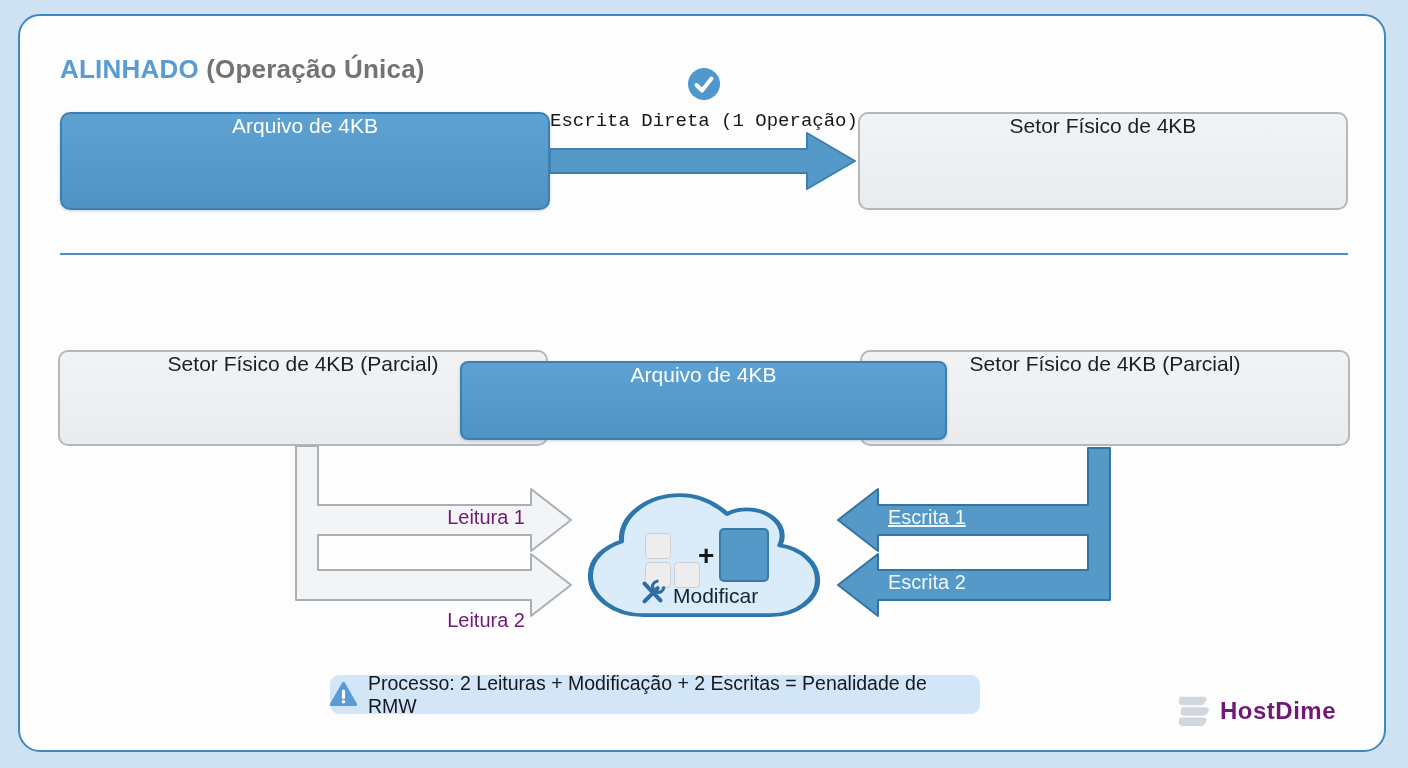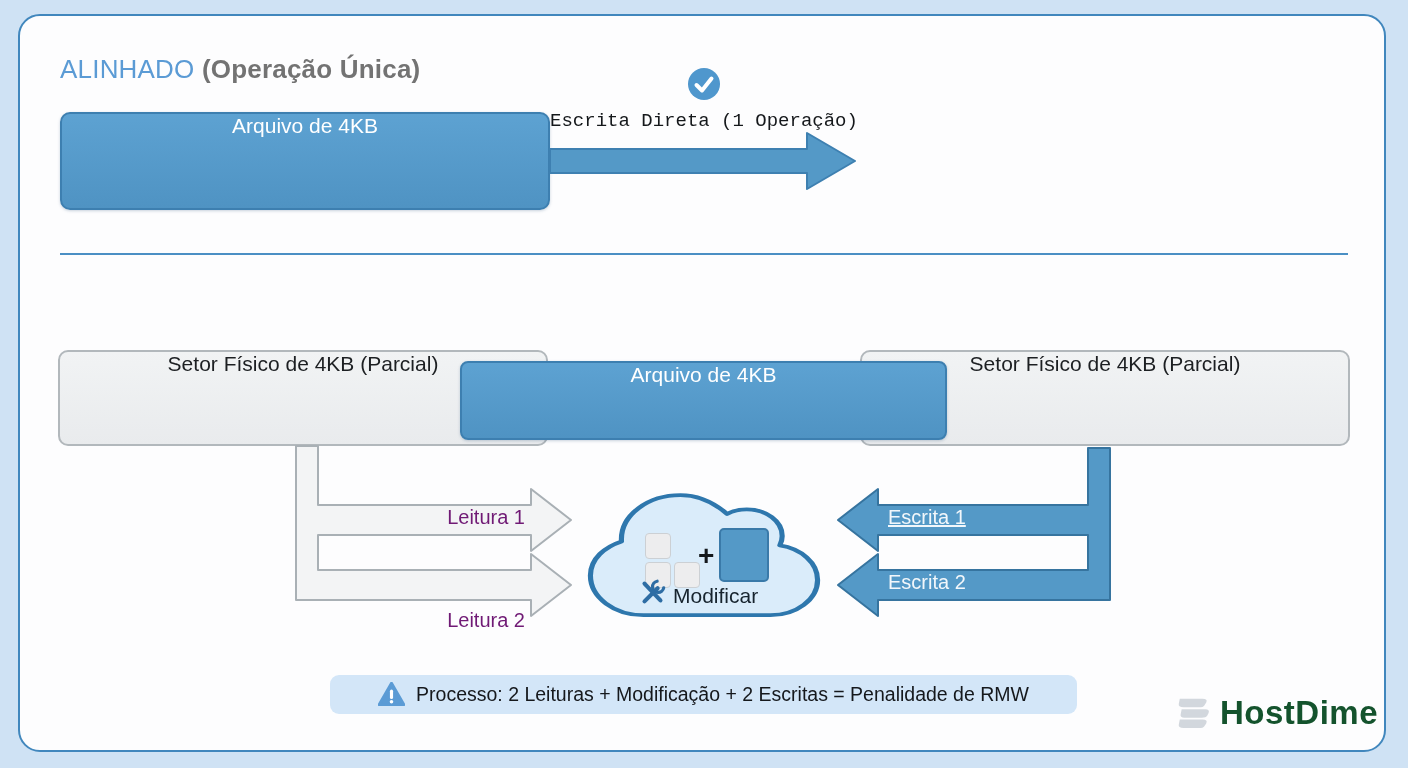--- a/index.html
+++ b/index.html
@@ -8,21 +8,21 @@
     font-family:"Liberation Sans","DejaVu Sans",sans-serif;
     -webkit-font-smoothing:antialiased;
   }
   #canvas{position:relative;width:1408px;height:768px;background:#cfe2f4;overflow:hidden;}
   .panel{
     position:absolute;left:18px;top:14px;width:1368px;height:738px;
     background:#fdfdfe;border:2.5px solid #4187bd;border-radius:22px;box-sizing:border-box;
   }
   .abs{position:absolute;}
   .heading{font-size:26px;letter-spacing:.2px;white-space:nowrap;}
-  .heading .hl{color:#5b9bd5;font-weight:400;}
+  .heading .hl{color:#5b9bd5;font-weight:700;}
   .heading .rest{color:#737373;font-weight:700;}
   .box{
     box-sizing:border-box;border-radius:10px;display:flex;align-items:flex-start;justify-content:center;
     font-size:21px;text-align:center;
   }
   .box-blue{
     background:linear-gradient(180deg,#5da2d2 0%,#4f93c3 100%);
     border:2px solid #3d7fb0;color:#fff;
     box-shadow:0 1px 3px rgba(40,80,120,.25);
   }
@@ -37,21 +37,21 @@
   .flow-label.light{color:#f2f7fb;}
   .cloud-square{box-sizing:border-box;background:#ededee;border:1.5px solid #ccd0d4;border-radius:4px;}
   .plus-sign{font-size:28px;font-weight:600;color:#14181c;}
   .modify-label{font-size:21px;color:#17242e;}
   .caption{font-size:21px;color:#101418;text-align:center;}
   .note{
     box-sizing:border-box;background:#d3e6f8;border-radius:9px;
     display:flex;align-items:center;justify-content:center;gap:11px;
     font-size:19.5px;color:#15181c;
   }
-  .watermark{display:flex;align-items:center;gap:8px;color:#14532d;font-weight:700;font-size:33px;letter-spacing:.5px;}
+  .watermark{display:flex;align-items:center;gap:8px;color:#701a75;font-weight:700;font-size:24px;letter-spacing:.5px;}
 </style>
 </head>
 <body>
 
 <div id="canvas">
 
   <div class="panel"></div>
 
   <div class="abs heading" style="left:60px;top:54px;">
     <span class="hl">ALINHADO</span><span class="rest"> (Operação Única)</span>
@@ -65,20 +65,23 @@
     <circle cx="17" cy="17" r="16" fill="#4f97cd"></circle>
     <polyline points="9.5,18 15,23.5 24.5,11.5" fill="none" stroke="#ffffff" stroke-width="4" stroke-linecap="round" stroke-linejoin="round"></polyline>
   </svg>
 
   <div class="abs arrow-label" style="left:545px;top:110px;width:318px;">Escrita Direta (1 Operação)</div>
 
   <svg class="abs" style="left:548px;top:130px;" width="312" height="62" viewBox="0 0 312 62">
     <polygon points="2,19 259,19 259,3 307,31 259,59 259,43 2,43" fill="#5499c7" stroke="#3e80b1" stroke-width="2" stroke-linejoin="round"></polygon>
   </svg>
 
+  <div class="abs box box-gray" style="left:858px;top:112px;width:490px;height:98px;">
+    <span>Setor Físico de 4KB</span>
+  </div>
 
   <div class="abs divider" style="left:60px;top:253px;width:1288px;"></div>
 
 
   <div class="abs box box-gray" style="left:58px;top:350px;width:490px;height:96px;">
     <span>Setor Físico de 4KB (Parcial)</span>
   </div>
 
   <div class="abs box box-gray" style="left:860px;top:350px;width:490px;height:96px;">
     <span>Setor Físico de 4KB (Parcial)</span>
@@ -112,21 +115,21 @@
   <div class="abs" style="left:719px;top:528px;width:50px;height:54px;z-index:4;box-sizing:border-box;background:#5499c7;border:2px solid #3a7aa9;border-radius:5px;"></div>
 
   <svg class="abs" style="left:637px;top:577px;z-index:4;" width="30" height="30" viewBox="0 0 32 32">
     <path d="M21.5,4.5 A 6,6 0 1 0 28.5,11.5" fill="none" stroke="#2e6da4" stroke-width="3.4" stroke-linecap="round"></path>
     <line x1="8" y1="26" x2="22" y2="12" stroke="#2e6da4" stroke-width="4.4" stroke-linecap="round"></line>
     <line x1="8" y1="7" x2="25" y2="25" stroke="#2e6da4" stroke-width="4.4" stroke-linecap="round"></line>
   </svg>
   <div class="abs modify-label" style="left:673px;top:584px;z-index:4;">Modificar</div>
 
 
-  <div class="abs note" style="left:330px;top:675px;width:747px;height:39px;">
+  <div class="abs note" style="left:330px;top:675px;width:650px;height:39px;">
     <svg width="27" height="25" viewBox="0 0 24 22">
       <path d="M12 1 L23 20 H1 Z" fill="#5b9bd5" stroke="#5b9bd5" stroke-width="2.6" stroke-linejoin="round"></path>
       <line x1="12" y1="8" x2="12" y2="13.6" stroke="#ffffff" stroke-width="2.8" stroke-linecap="round"></line>
       <circle cx="12" cy="17.4" r="1.6" fill="#ffffff"></circle>
     </svg>
     <span>Processo: 2 Leituras + Modificação + 2 Escritas = Penalidade de RMW</span>
   </div>
 
   <div class="abs watermark" style="left:1174px;top:694px;">
     <svg width="38" height="34" viewBox="0 0 40 36">

